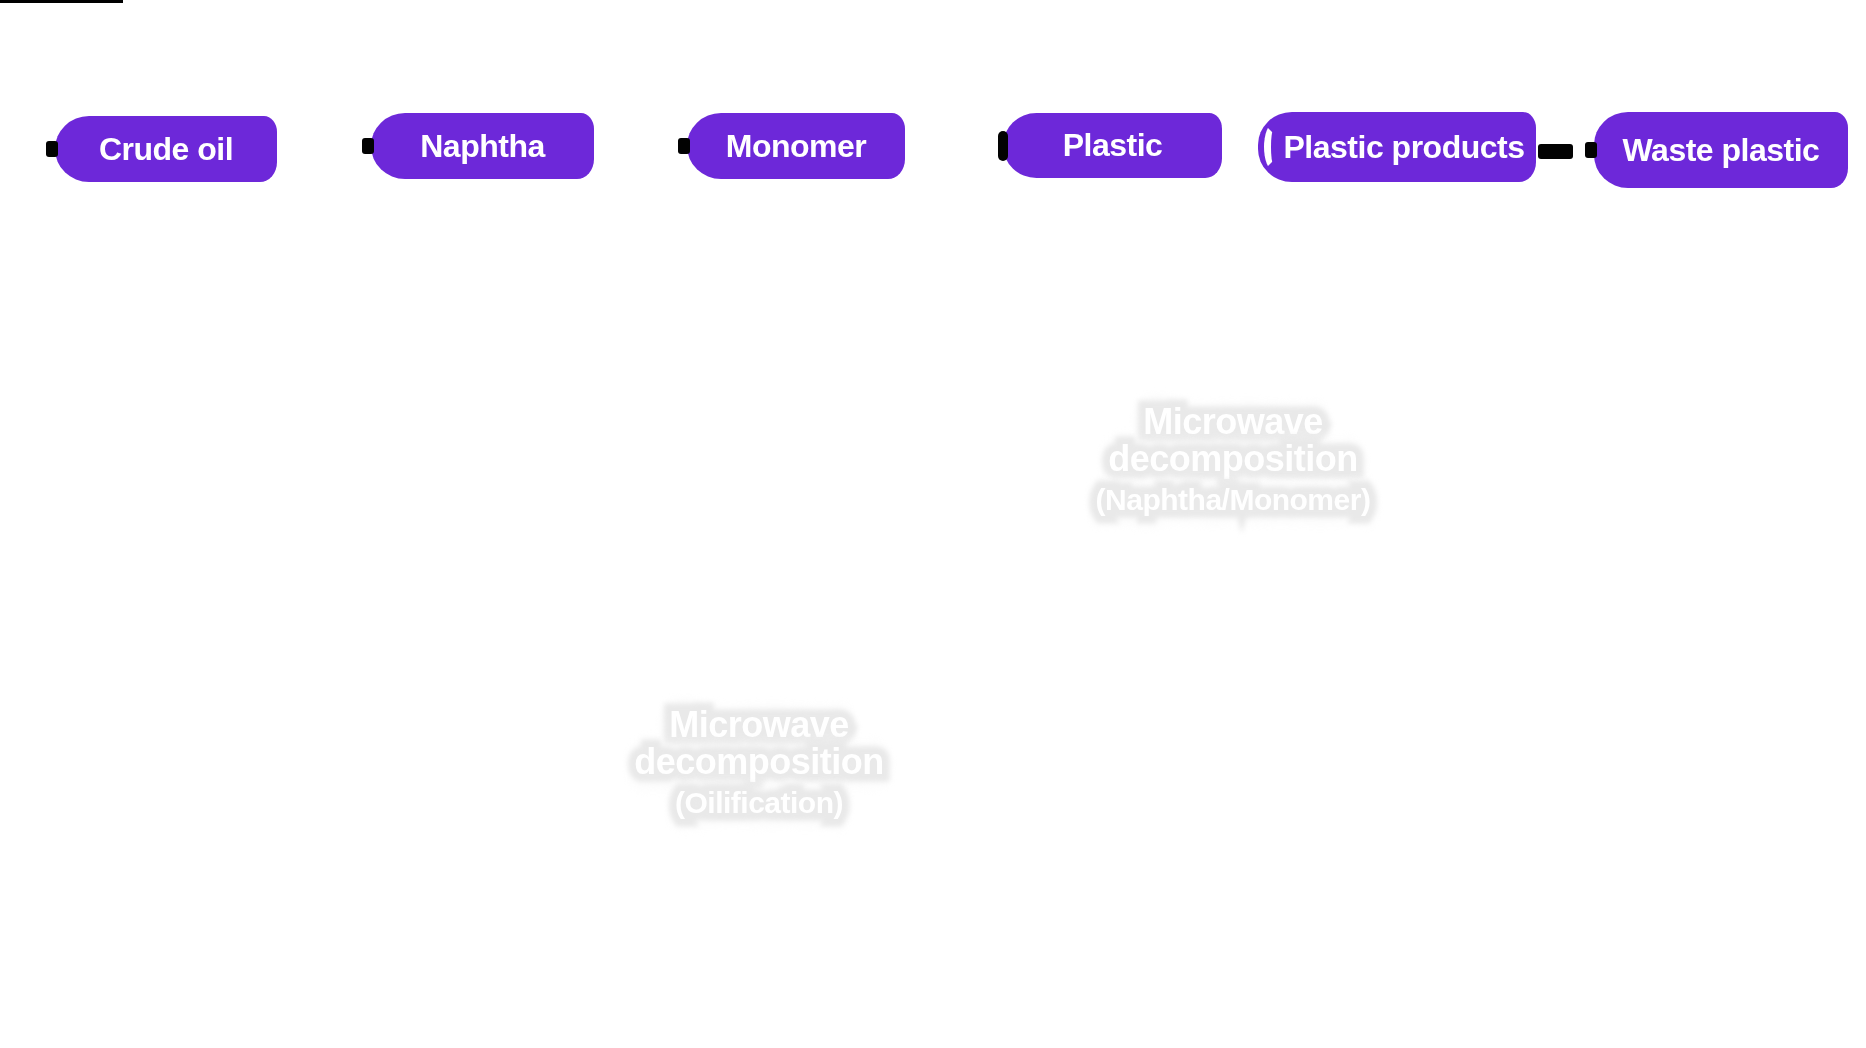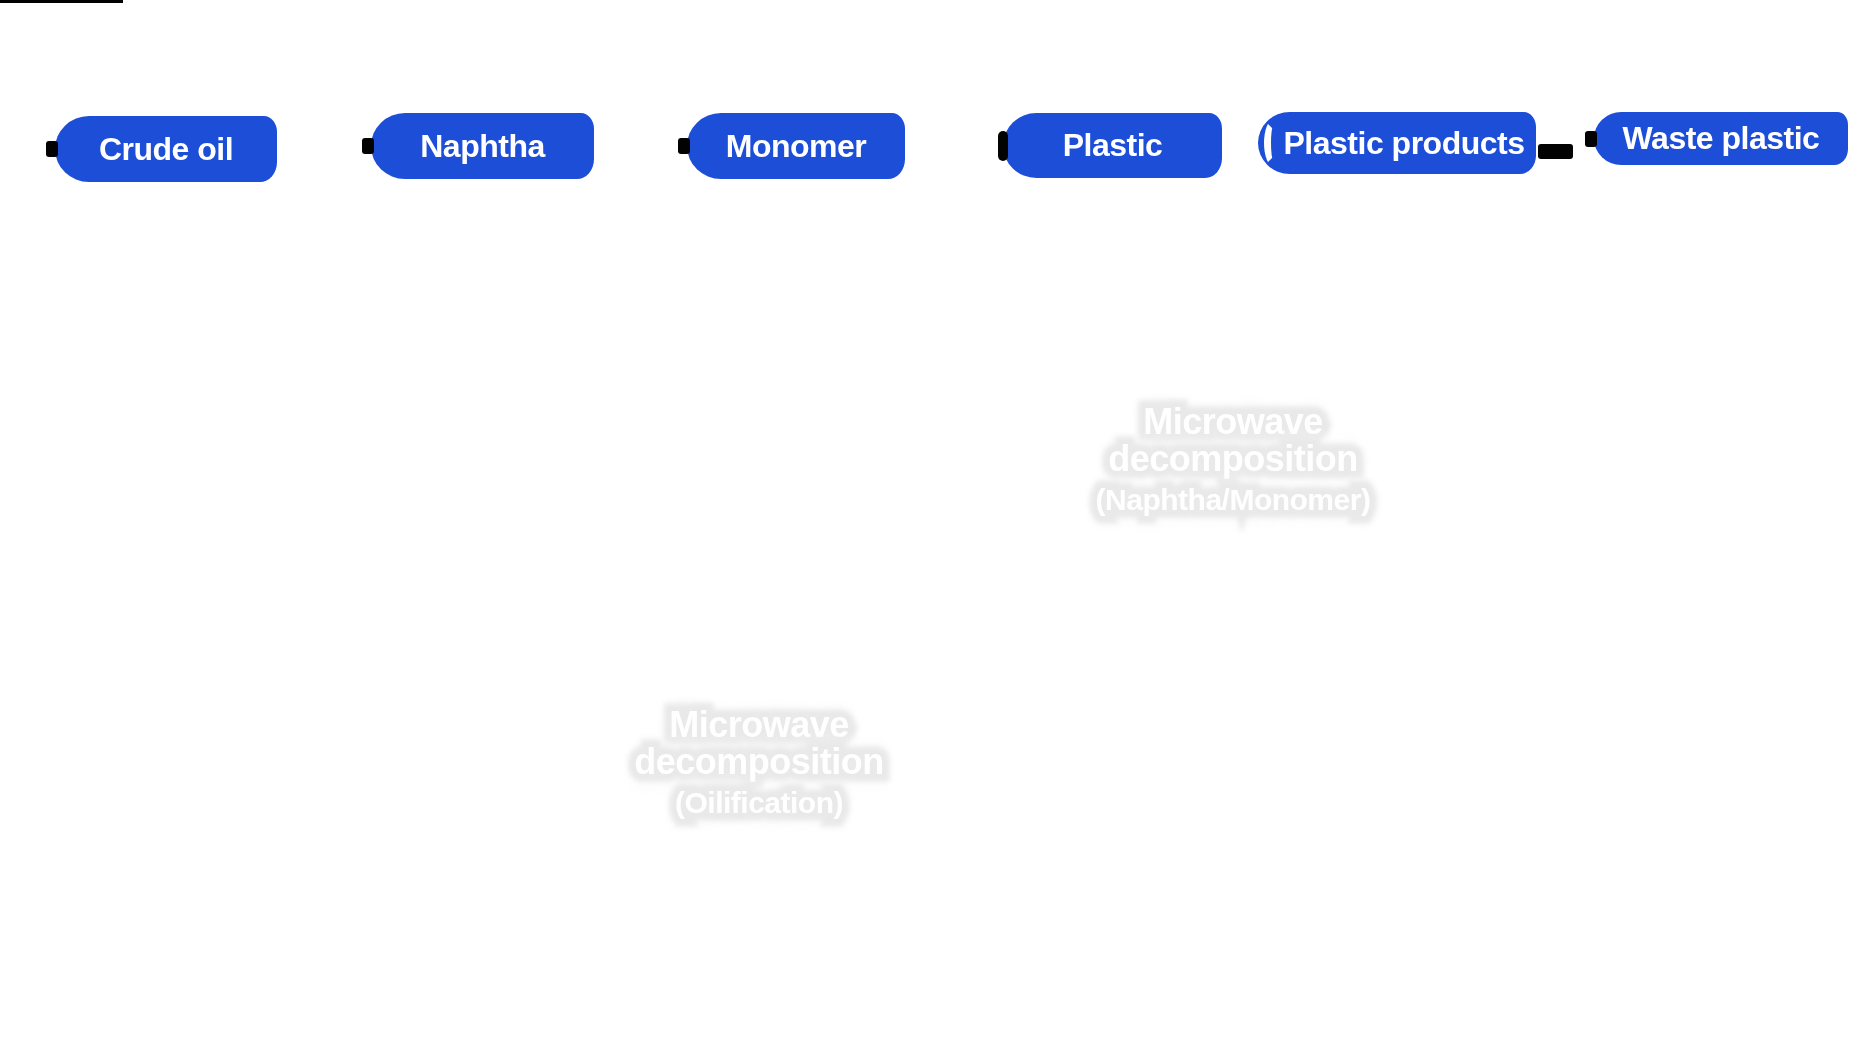--- a/index.html
+++ b/index.html
@@ -20,21 +20,21 @@
   .topbar {
     position: absolute;
     left: 0; top: 0;
     width: 123px; height: 3px;
     background: #000000;
   }
 
   
   .pill {
     position: absolute;
-    background: #1d4ed8;
+    background: #6d28d9;
     border-radius: 34px 13px 17px 34px / 33px 16px 20px 33px;
     display: flex;
     align-items: center;
     justify-content: center;
     color: #ffffff;
     font-size: 32px;
     font-weight: 700;
     letter-spacing: -0.5px;
     white-space: nowrap;
   }
@@ -128,26 +128,26 @@
   <div class="pill" style="left:371px; top:113px; width:223px; height:66px;">
     <span class="nub"></span>
     <span>Naphtha</span>
   </div>
 
   <div class="pill" style="left:1003px; top:113px; width:219px; height:65px;">
     <span class="nub bump"></span>
     <span>Plastic</span>
   </div>
 
-  <div class="pill" style="left:1258px; top:112px; width:278px; height:62px; padding-left:14px; box-sizing:border-box;">
+  <div class="pill" style="left:1258px; top:112px; width:278px; height:70px; padding-left:14px; box-sizing:border-box;">
     <span class="crescent"></span>
     <span>Plastic products</span>
   </div>
 
-  <div class="pill" style="left:1594px; top:112px; width:254px; height:53px;justify-content:center;">
+  <div class="pill" style="left:1594px; top:112px; width:254px; height:76px;justify-content:center;">
     <span class="nub"></span>
     <span>Waste plastic</span>
   </div>
 
   <div class="dash"></div>
 
   <div class="ghost" style="left:1013px; top:403px;">
     <div class="ghost-line gl-main" data-text="Microwave">Microwave</div>
     <div class="ghost-line gl-main" data-text="decomposition">decomposition</div>
     <div class="ghost-line gl-sub" data-text="(Naphtha/Monomer)">(Naphtha/Monomer)</div>

